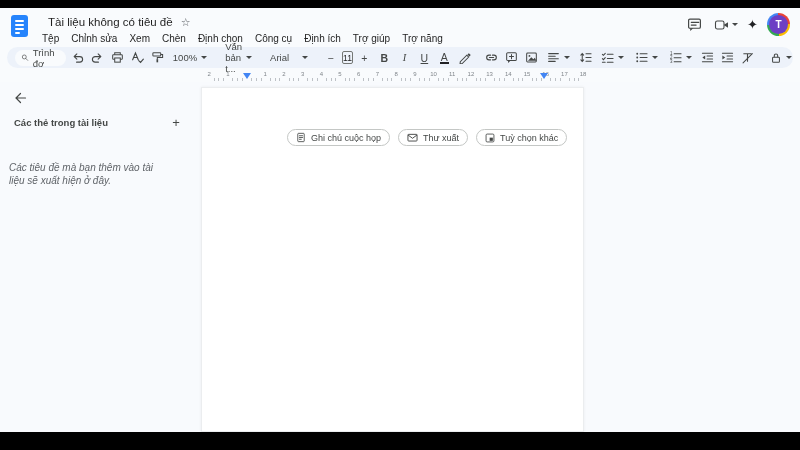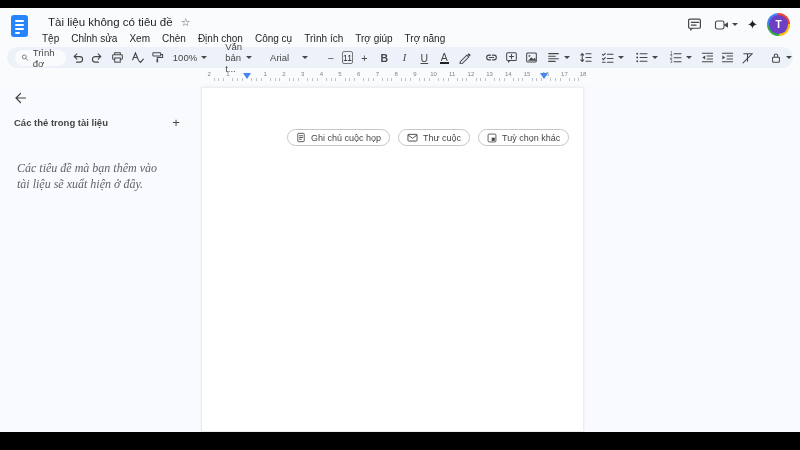--- a/index.html
+++ b/index.html
@@ -68,22 +68,22 @@
     align-items:center; justify-content:center; color:#444746; cursor:pointer; border-radius:50%; }
   .sb-heading-row { position:absolute; left:14px; right:12px; top:32px; height:16px;
     display:flex; align-items:center; justify-content:space-between; }
   .sb-heading { font-size:9.5px; color:#444746; font-weight:bold; }
   .sb-add { font-size:13px; color:#444746; cursor:pointer; width:16px; height:16px;
     display:flex; align-items:center; justify-content:center; border-radius:50%; }
   .tab-pill { position:absolute; left:8px; top:52px; width:119px; height:21px; background:#d3e3fd;
     border-radius:11px; display:flex; align-items:center; gap:6px; padding:0 8px; cursor:pointer; }
   .tab-label { font-size:10px; color:#041e49; font-weight:bold; flex:1; }
   .tab-kebab { font-size:10px; color:#444746; cursor:pointer; }
-  .sb-helper { position:absolute; left:17px; top:79px; width:150px; font-size:12px; font-style:italic;
-    color:#5f6368; line-height:1.3;font-family:Liberation Serif, serif; }
+  .sb-helper { position:absolute; left:9px; top:79px; width:150px; font-size:10px; font-style:italic;
+    color:#5f6368; line-height:1.3; }
 
   
   .page { position:absolute; left:201px; top:5px; width:383px; height:345px; background:#fff;
     border:1px solid #ebedef; box-shadow:0 0 3px rgba(0,0,0,0.06); }
   .chips-row { position:absolute; left:85px; top:41px; display:flex; gap:8px; }
   .chip { display:flex; align-items:center; gap:5px; height:17px; padding:0 8px;
     border:1px solid #c4c7c5; border-radius:9px; background:#fff; font-size:9px; color:#444746;
     cursor:pointer; white-space:nowrap; }
 
   svg { display:block; }
@@ -106,21 +106,21 @@
           <span class="doc-title">Tài liệu không có tiêu đề</span>
           <span class="star">☆</span>
         </div>
         <div class="menubar">
           <span>Tệp</span>
           <span>Chỉnh sửa</span>
           <span>Xem</span>
           <span>Chèn</span>
           <span>Định chọn</span>
           <span>Công cụ</span>
-          <span>Trình ích</span>
+          <span>Định ích</span>
           <span>Trợ giúp</span>
           <span>Trợ năng</span>
         </div>
       </div>
       <div class="header-right">
         <div class="hbtn">
           <svg width="15" height="15" viewBox="0 0 14 14">
             <rect x="1.5" y="2" width="11" height="8.5" rx="1.2" fill="none" stroke="#444746" stroke-width="1.1"></rect>
             <path d="M4 5 h7 M4 7.5 h4.5" stroke="#444746" stroke-width="1.1" stroke-linecap="round"></path>
             <path d="M3 10.5 v2.5 l2.8-2.5" fill="#444746"></path>
@@ -421,21 +421,21 @@
               <rect x="2.5" y="1.2" width="9" height="11.6" rx="1" fill="none" stroke="#444746" stroke-width="1.2"></rect>
               <path d="M4.8 4.5 h4.4 M4.8 7 h4.4 M4.8 9.5 h2.6" stroke="#444746" stroke-width="1.2" stroke-linecap="round"></path>
             </svg>
             <span>Ghi chú cuộc họp</span>
           </div>
           <div class="chip">
             <svg width="11" height="11" viewBox="0 0 14 14">
               <rect x="1.2" y="3" width="11.6" height="8.5" rx="1" fill="none" stroke="#444746" stroke-width="1.2"></rect>
               <path d="M1.5 4 L7 8 l5.5-4" fill="none" stroke="#444746" stroke-width="1.2" stroke-linecap="round"></path>
             </svg>
-            <span>Thư cuộc</span>
+            <span>Thư xuất</span>
           </div>
           <div class="chip">
             <svg width="10" height="10" viewBox="0 0 14 14">
               <rect x="1.5" y="1.5" width="11" height="11" rx="1.5" fill="none" stroke="#444746" stroke-width="1.2"></rect>
               <rect x="6.5" y="6.5" width="4.5" height="4.5" fill="#444746"></rect>
             </svg>
             <span>Tuỳ chọn khác</span>
           </div>
         </div>
       </div>

